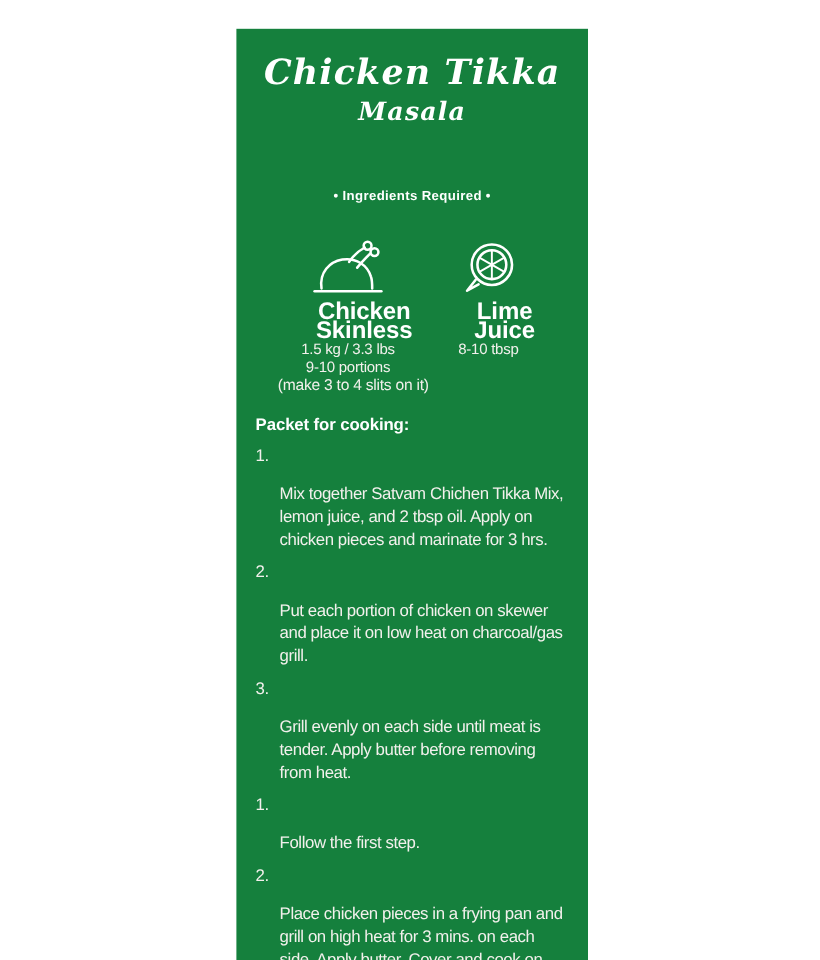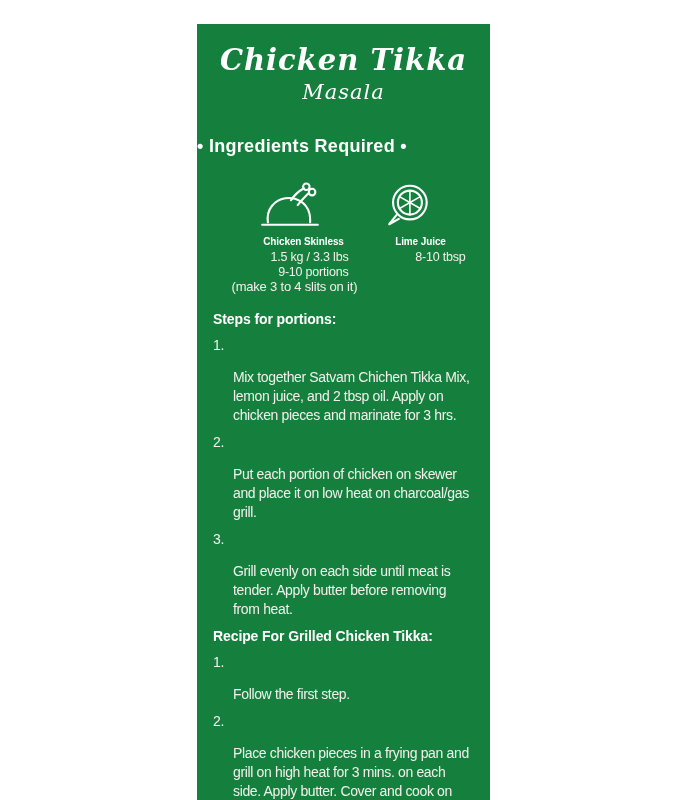--- a/index.html
+++ b/index.html
@@ -13,39 +13,39 @@
     position:absolute; left:197px; top:24px; width:293px; height:779px;
     background:#15803d; color:#ffffff; overflow:hidden;
   }
   .title1 {
     margin-top:18px; text-align:center; color:#ffffff;
     font-family:"DejaVu Serif", serif; font-style:italic; font-weight:700;
     font-size:29px; line-height:36px; letter-spacing:1px;
   }
   .title2 {
     margin-top:1px; text-align:center; color:#ffffff;
-    font-family:"DejaVu Serif", serif; font-style:italic; font-weight:400;
+    font-family:"DejaVu Serif", serif; font-style:italic; font-weight:700;
     font-size:21px; line-height:27px; letter-spacing:1px;
   }
   .ing-header {
-    margin-top:30px; text-align:left; font-weight:700; font-size:18px;
+    margin-top:48px; text-align:center; font-weight:700; font-size:11px;
     line-height:20px; color:#ffffff; letter-spacing:0.3px;
   }
   .ing-grid {
     display:grid; grid-template-columns:117px 117px; justify-content:center;
     margin:22px 0 0 10px; row-gap:28px;
   }
   .ing-cell { text-align:center; }
   .ing-icon { height:52px; display:flex; align-items:flex-end; justify-content:center; margin-bottom:4px; }
   .ing-icon svg path, .ing-icon svg circle {
     fill:none; stroke:#ffffff; stroke-width:2.2; stroke-linecap:round; stroke-linejoin:round;
   }
   .ing-icon svg .thin { stroke-width:1.7; }
-  .ing-name { font-weight:700; font-size:10px; line-height:16px; color:#ffffff; letter-spacing:-0.1px;margin-left:27px; }
-  .ing-line { font-size:12.5px; line-height:15px; color:#f2f0ec; white-space:nowrap; letter-spacing:-0.2px;text-align:right; }
+  .ing-name { font-weight:700; font-size:20px; line-height:16px; color:#ffffff; letter-spacing:-0.1px;margin-left:27px; }
+  .ing-line { font-size:12.5px; line-height:15px; color:#f2f0ec; white-space:nowrap; letter-spacing:-0.2px; }
   .ing-line:empty { display:none; }
   .ing-line-sm { font-size:13px; line-height:14px; }
   .steps {
     margin:16px 20px 0 16px; color:#f2f0ec;
     font-size:14px; line-height:19px; letter-spacing:-0.35px;
   }
   .steps-heading {
     font-weight:700; color:#ffffff; margin-bottom:7px; letter-spacing:-0.1px;
   }
   .steps-heading.second { margin-top:2px; }
@@ -95,36 +95,35 @@
         <div class="ing-name">Lime Juice</div>
         <div class="ing-line">8-10 tbsp</div>
 
       </div>
 
 
 
     </div>
 
     <div class="steps">
-      <div class="steps-heading">Steps for portions:</div>
+      <div class="steps-heading">Packet for cooking:</div>
 
       <div class="step">
         <span class="step-num">1.</span>
         <span class="step-txt">Mix together Satvam Chichen Tikka Mix, lemon juice, and 2 tbsp oil. Apply on chicken pieces and marinate for 3 hrs.</span>
       </div>
       <div class="step">
         <span class="step-num">2.</span>
         <span class="step-txt">Put each portion of chicken on skewer and place it on low heat on charcoal/gas grill.</span>
       </div>
       <div class="step">
         <span class="step-num">3.</span>
         <span class="step-txt">Grill evenly on each side  until meat is tender. Apply butter before removing from heat.</span>
       </div>
 
-      <div class="steps-heading second">Recipe For Grilled Chicken Tikka:</div>
 
       <div class="step">
         <span class="step-num">1.</span>
         <span class="step-txt">Follow the first step.</span>
       </div>
       <div class="step">
         <span class="step-num">2.</span>
         <span class="step-txt">Place chicken pieces in a frying pan and grill on high heat for 3 mins. on each side. Apply butter. Cover and cook on low heat for 10 mins.</span>
       </div>
     </div>

